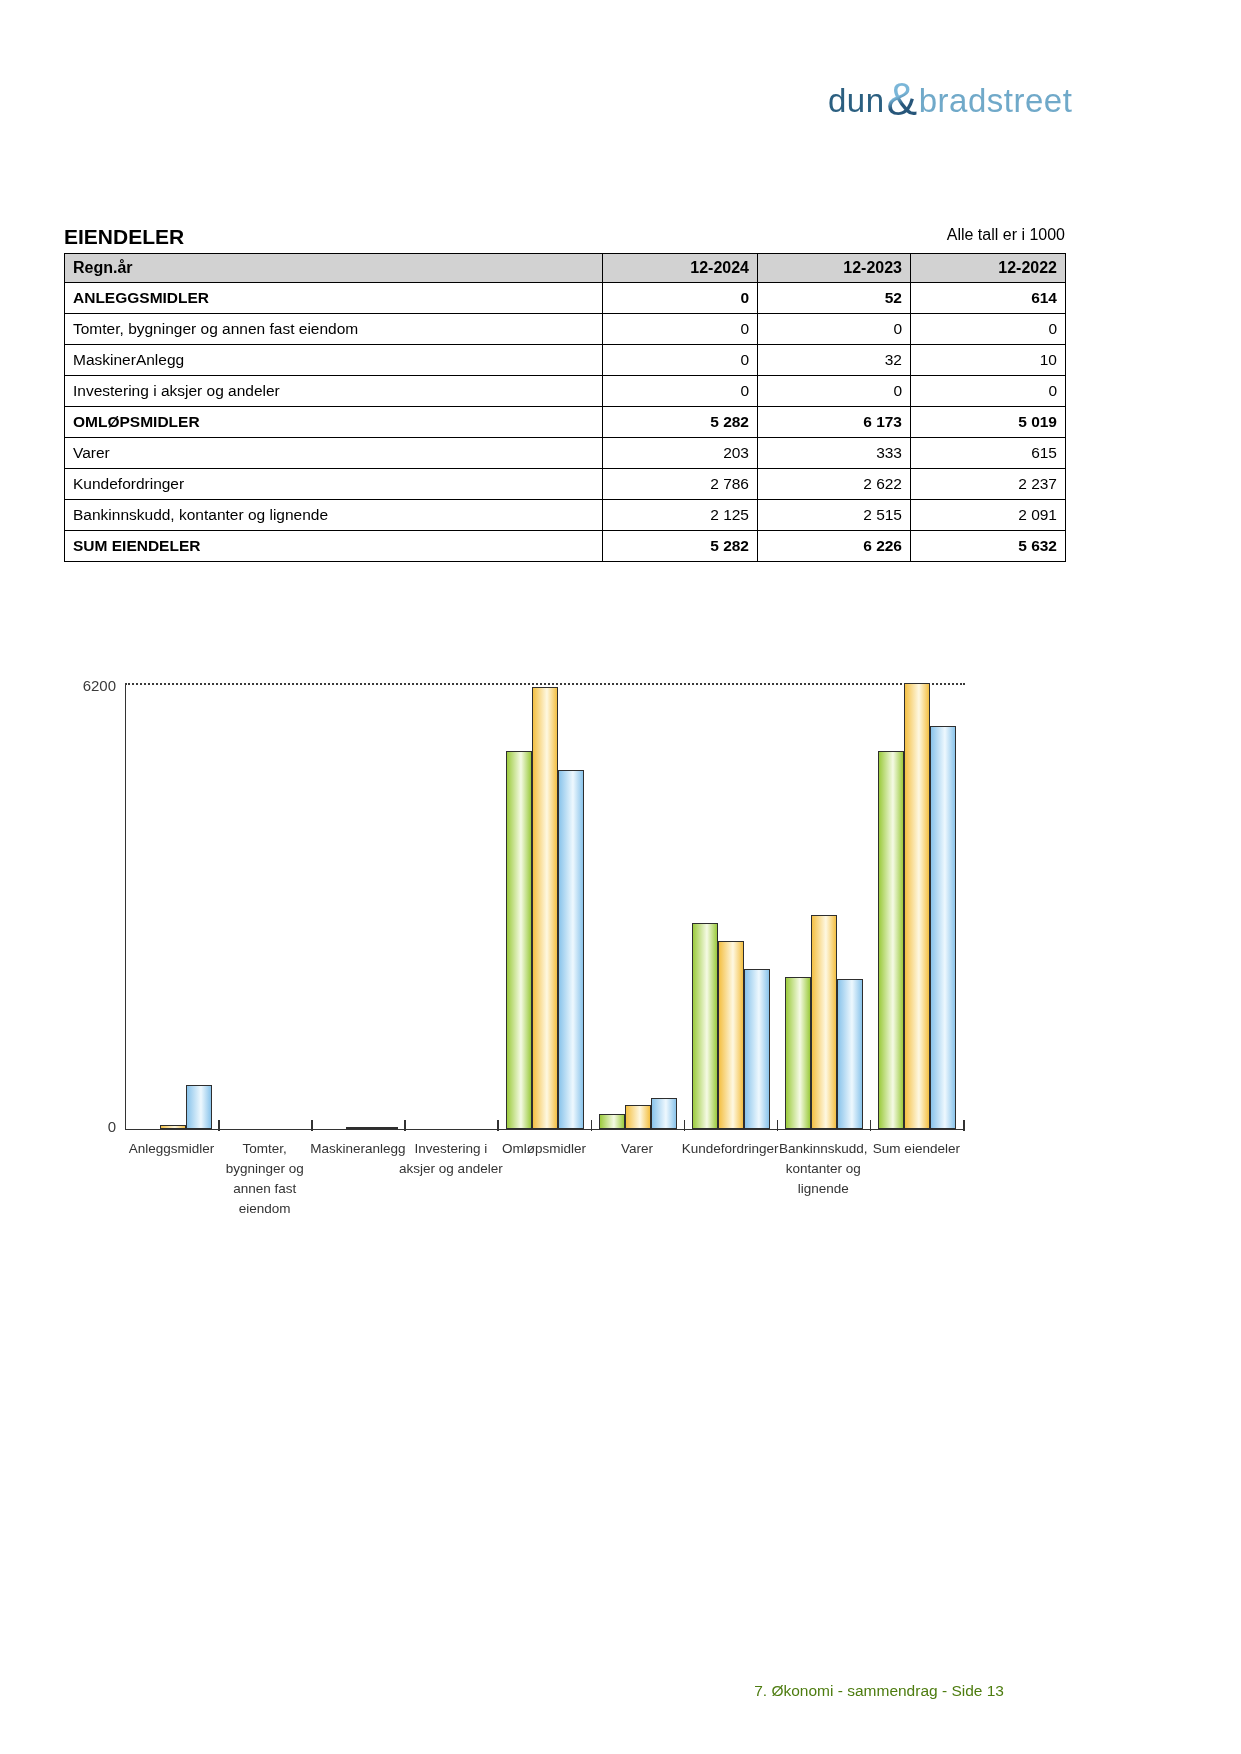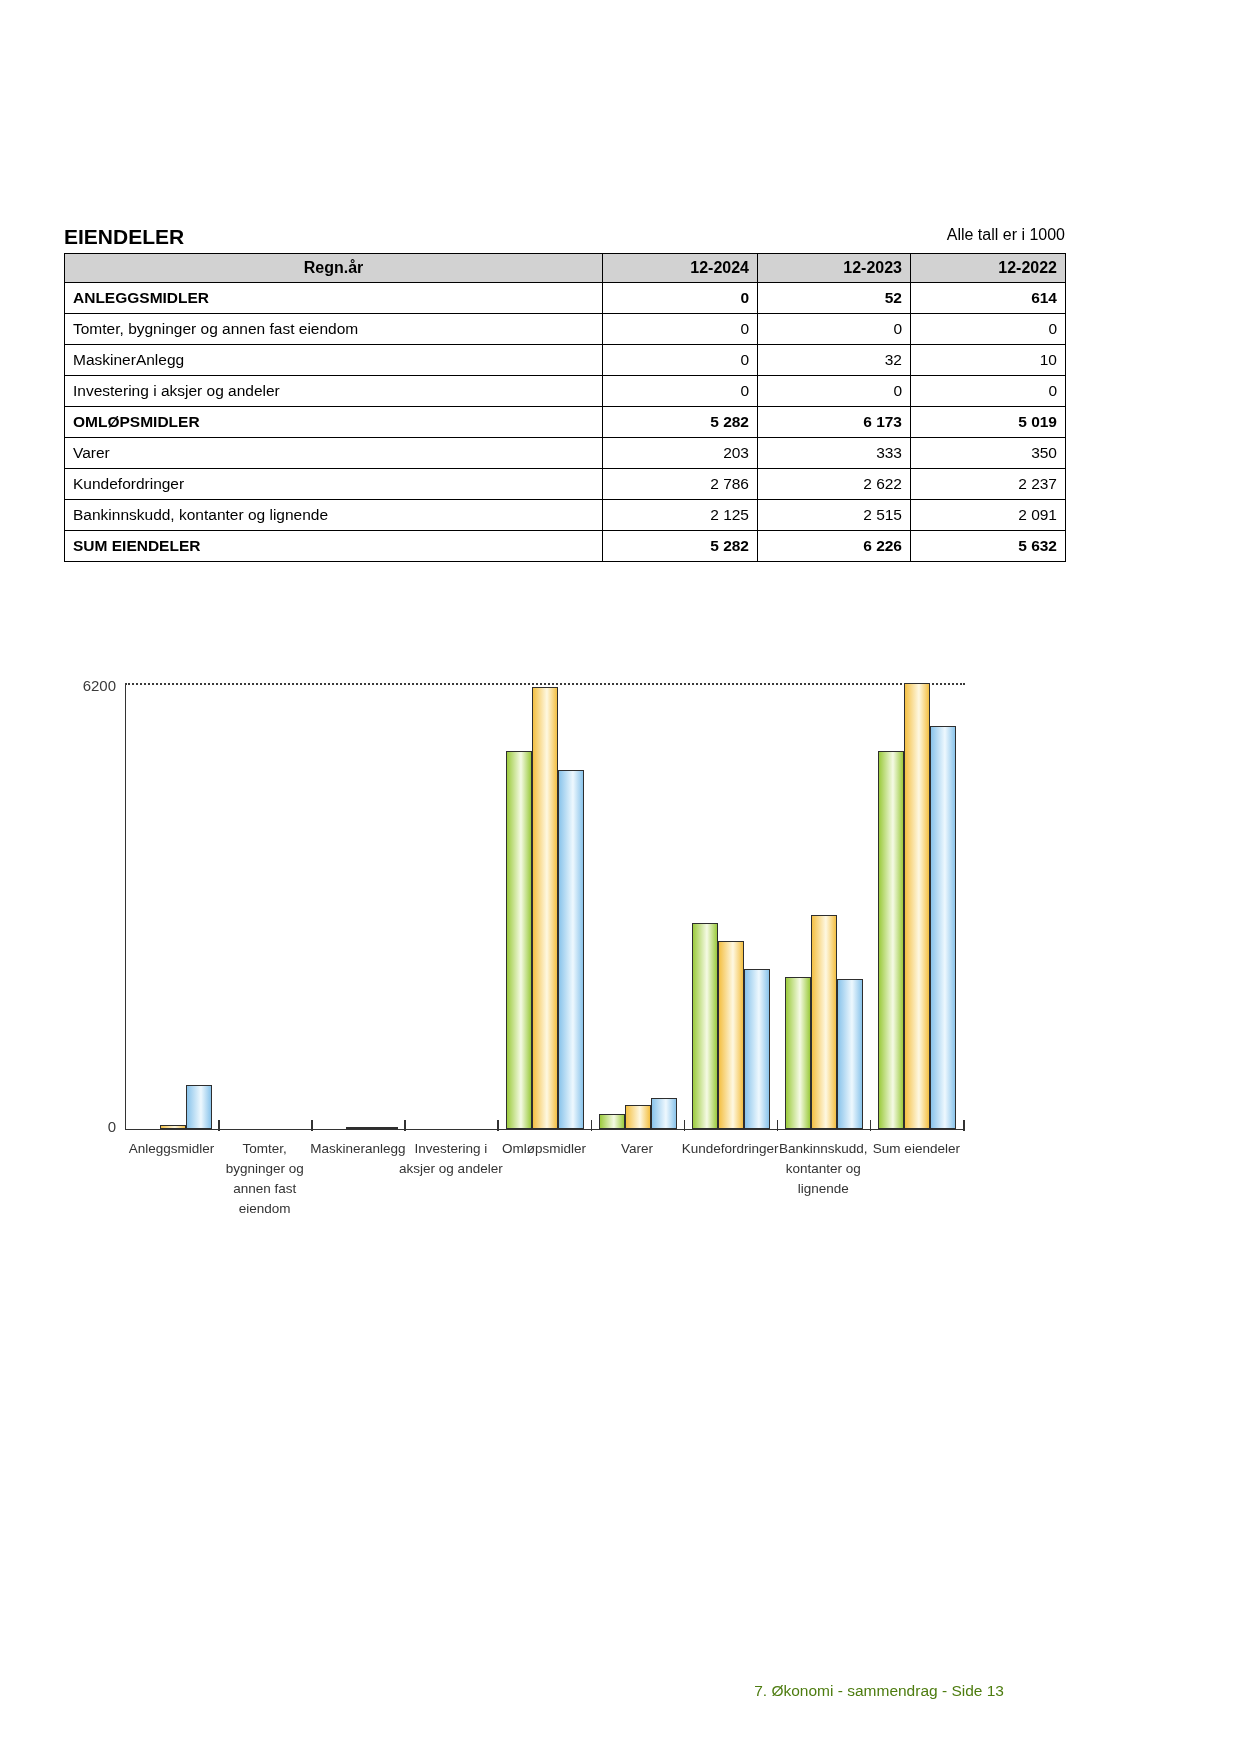--- a/index.html
+++ b/index.html
@@ -17,21 +17,21 @@
       -webkit-background-clip:text;background-clip:text;color:transparent;}
   #logo .l2{font-size:33px;color:#70a9c9;font-weight:500;}
   
   #doc-title{position:absolute;left:64px;top:225px;font-size:21px;font-weight:bold;}
   #units-note{position:absolute;left:665px;top:226px;width:400px;text-align:right;font-size:16px;}
   
   #fin-table{position:absolute;left:64px;top:253px;border-collapse:collapse;table-layout:fixed;
              width:1001px;font-size:15.5px;}
   #fin-table td,#fin-table th{border:1.5px solid #000;height:30px;vertical-align:middle;
              padding:0 8px;overflow:hidden;white-space:nowrap;}
-  #fin-table th{background:#d2d2d2;font-weight:bold;text-align:center;height:28px;font-size:16px;}
+  #fin-table th{background:#d2d2d2;font-weight:bold;text-align:left;height:28px;font-size:16px;}
   #fin-table th.num,#fin-table td.num{text-align:right;padding-left:12px;}
   #fin-table tr.bold td{font-weight:bold;}
   
   #plot{position:absolute;left:125px;top:685px;width:838px;height:444px;
         border-left:1.5px solid #333;border-bottom:1.5px solid #333;}
   #gridline{position:absolute;left:125px;top:683px;width:840px;height:0;
         border-top:2px dotted #3a3a3a;}
   .ylab{position:absolute;left:46px;width:70px;text-align:right;font-size:15px;color:#3a3a3a;}
   #ylab-top{top:677px;}
   #ylab-zero{top:1118px;}
@@ -46,20 +46,25 @@
   .legend-label{font-size:15px;color:#333;}
   
   #footer{position:absolute;left:600px;top:1682px;width:404px;text-align:right;
         font-size:15.5px;color:#4d7c0f;}
 </style>
 </head>
 <body>
 
 <div id="page">
 
+  <div id="logo">
+    <span class="l1">dun</span>
+      <span class="amp">&amp;</span>
+      <span class="l2">bradstreet</span>
+  </div>
 
   <div id="doc-title">EIENDELER</div>
   <div id="units-note">Alle tall er i 1000</div>
 
   <table id="fin-table">
     <colgroup>
       <col style="width:538px">
         <col style="width:155px">
         <col style="width:153px">
         <col style="width:155px">
@@ -100,21 +105,21 @@
         <tr class="bold">
           <td>OMLØPSMIDLER</td>
           <td class="num">5 282</td>
           <td class="num">6 173</td>
           <td class="num">5 019</td>
         </tr>
         <tr>
           <td>Varer</td>
           <td class="num">203</td>
           <td class="num">333</td>
-          <td class="num">350</td>
+          <td class="num">615</td>
         </tr>
         <tr>
           <td>Kundefordringer</td>
           <td class="num">2 786</td>
           <td class="num">2 622</td>
           <td class="num">2 237</td>
         </tr>
         <tr>
           <td>Bankinnskudd, kontanter og lignende</td>
           <td class="num">2 125</td>

